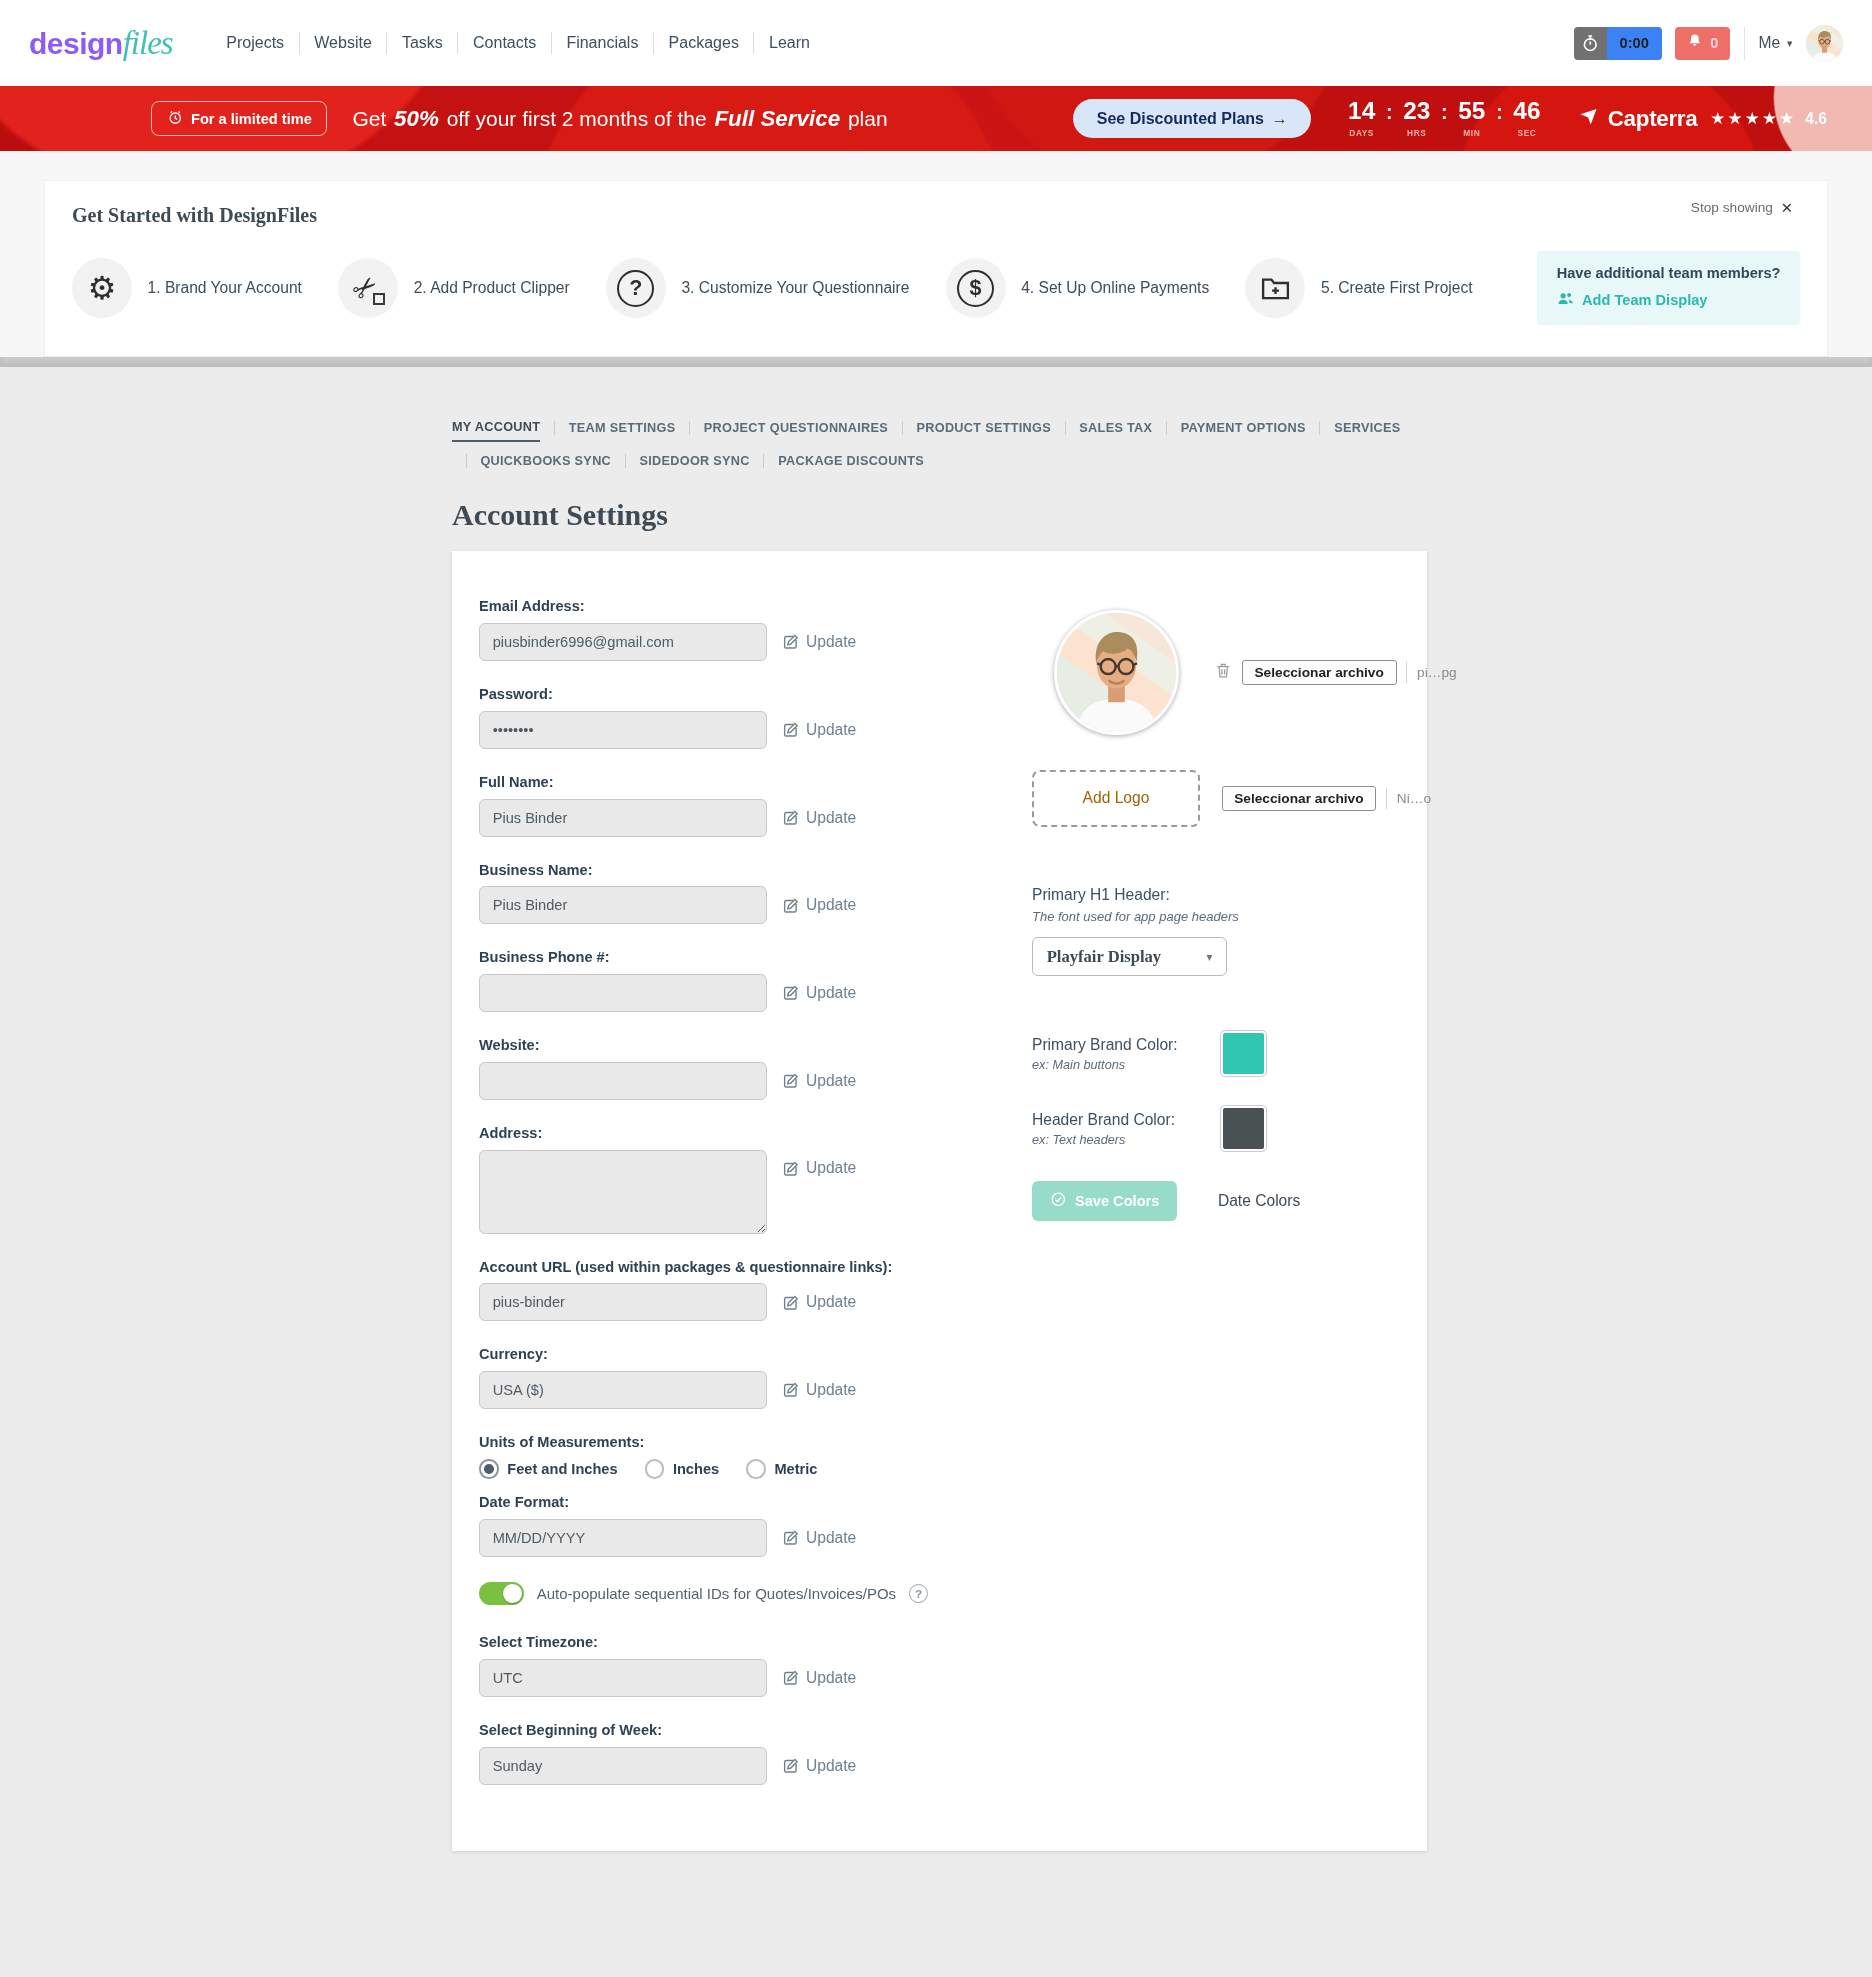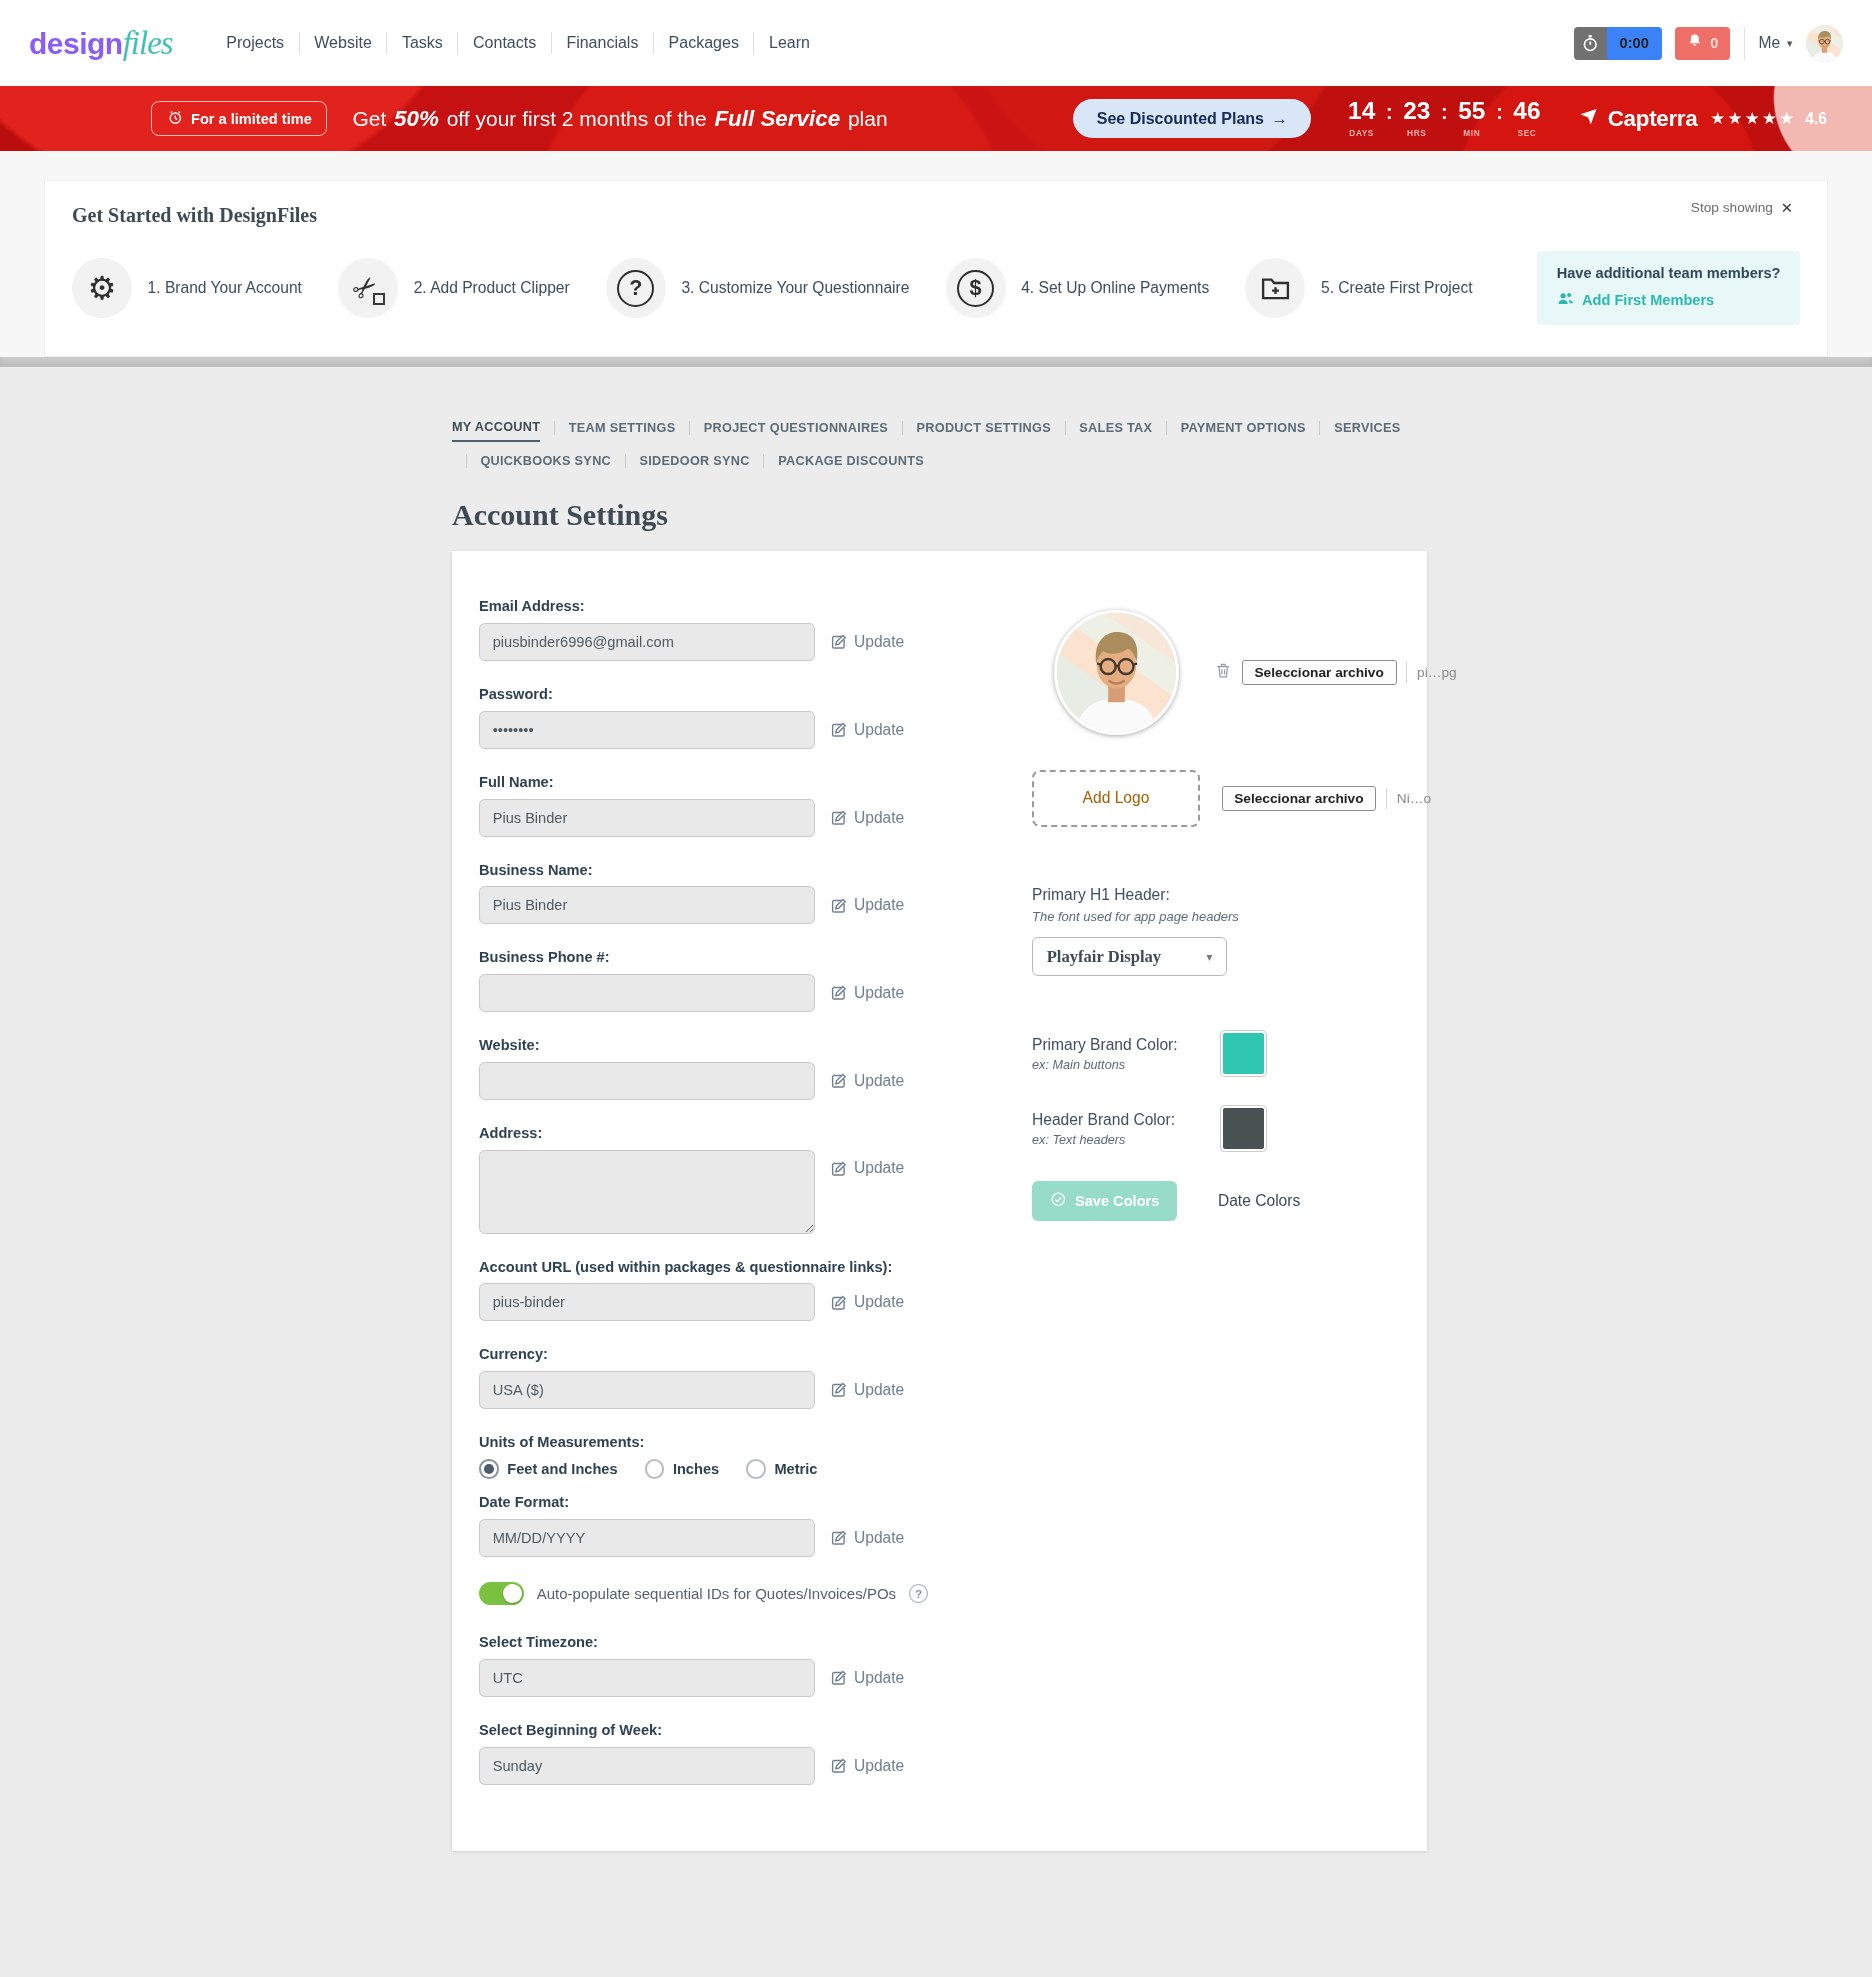--- a/index.html
+++ b/index.html
@@ -99,21 +99,21 @@
   .card { background:#fff; box-shadow:0 1px 3.9px rgba(0,0,0,.13); padding:47px 27px 41px; display:flex; width:975px; }
   .col-left { width:458px; flex:none; }
   .col-right { margin-left:95px; flex:1; }
 
   
   .row { margin-bottom:25px; }
   .f-label { font-size:14.6px; font-weight:bold; color:#2f4254; margin-bottom:8.8px; }
   .hrow { display:flex; align-items:center; gap:14.6px; }
   .hrow.top { align-items:flex-start; }
   .txt-input, .txt-area {
-    width:336px; background:#e9e9e9; border:1px solid #c9c9c9; border-radius:5.9px;
+    width:288px; background:#e9e9e9; border:1px solid #c9c9c9; border-radius:5.9px;
     font-family:inherit; font-size:14.6px; color:#4f5a63; padding:0 12.7px;
   }
   .txt-input { height:38px; }
   .txt-area { height:84px; padding:8.8px 12.7px; resize:vertical; }
   .update { display:flex; align-items:center; gap:6.8px; color:#708090; font-size:15.6px; cursor:pointer; white-space:nowrap; }
   .hrow.top .update { margin-top:9.8px; }
   .radio-row { display:flex; align-items:center; gap:27px; margin-top:2px; }
   .radio-opt { display:flex; align-items:center; gap:8.8px; cursor:pointer; font-size:14.6px; font-weight:bold; color:#2f4254; }
   .radio { width:19.5px; height:19.5px; border:2px solid #b6bcc2; border-radius:50%; background:#fff; position:relative; flex:none; }
   .radio.sel { border-color:#8a949c; }
@@ -338,21 +338,21 @@
       <div class="team-box">
         <div class="team-q">Have additional team members?</div>
         <div class="team-link">
           <span>
             <svg width="17.6" height="17.6" viewBox="0 0 20 20" fill="#2cb8ae">
                 <circle cx="7" cy="6.6" r="3"></circle>
                 <circle cx="13.8" cy="5.8" r="2.3"></circle>
                 <path d="M1.8 15.8c0-3.1 3.1-4.6 5.2-4.6s5.2 1.5 5.2 4.6zM13.3 11.4c2.1.2 4.9 1.4 4.9 3.8h-3.7"></path>
               </svg>
           </span>
-          <span>Add First Members</span>
+          <span>Add Team Display</span>
         </div>
       </div>
     </div>
   </div>
 </section>
 <div class="divider-band"></div>
 
 <main class="main">
   <div class="tabs" id="tabs-row1">
       <span class="tab active">MY ACCOUNT</span>

